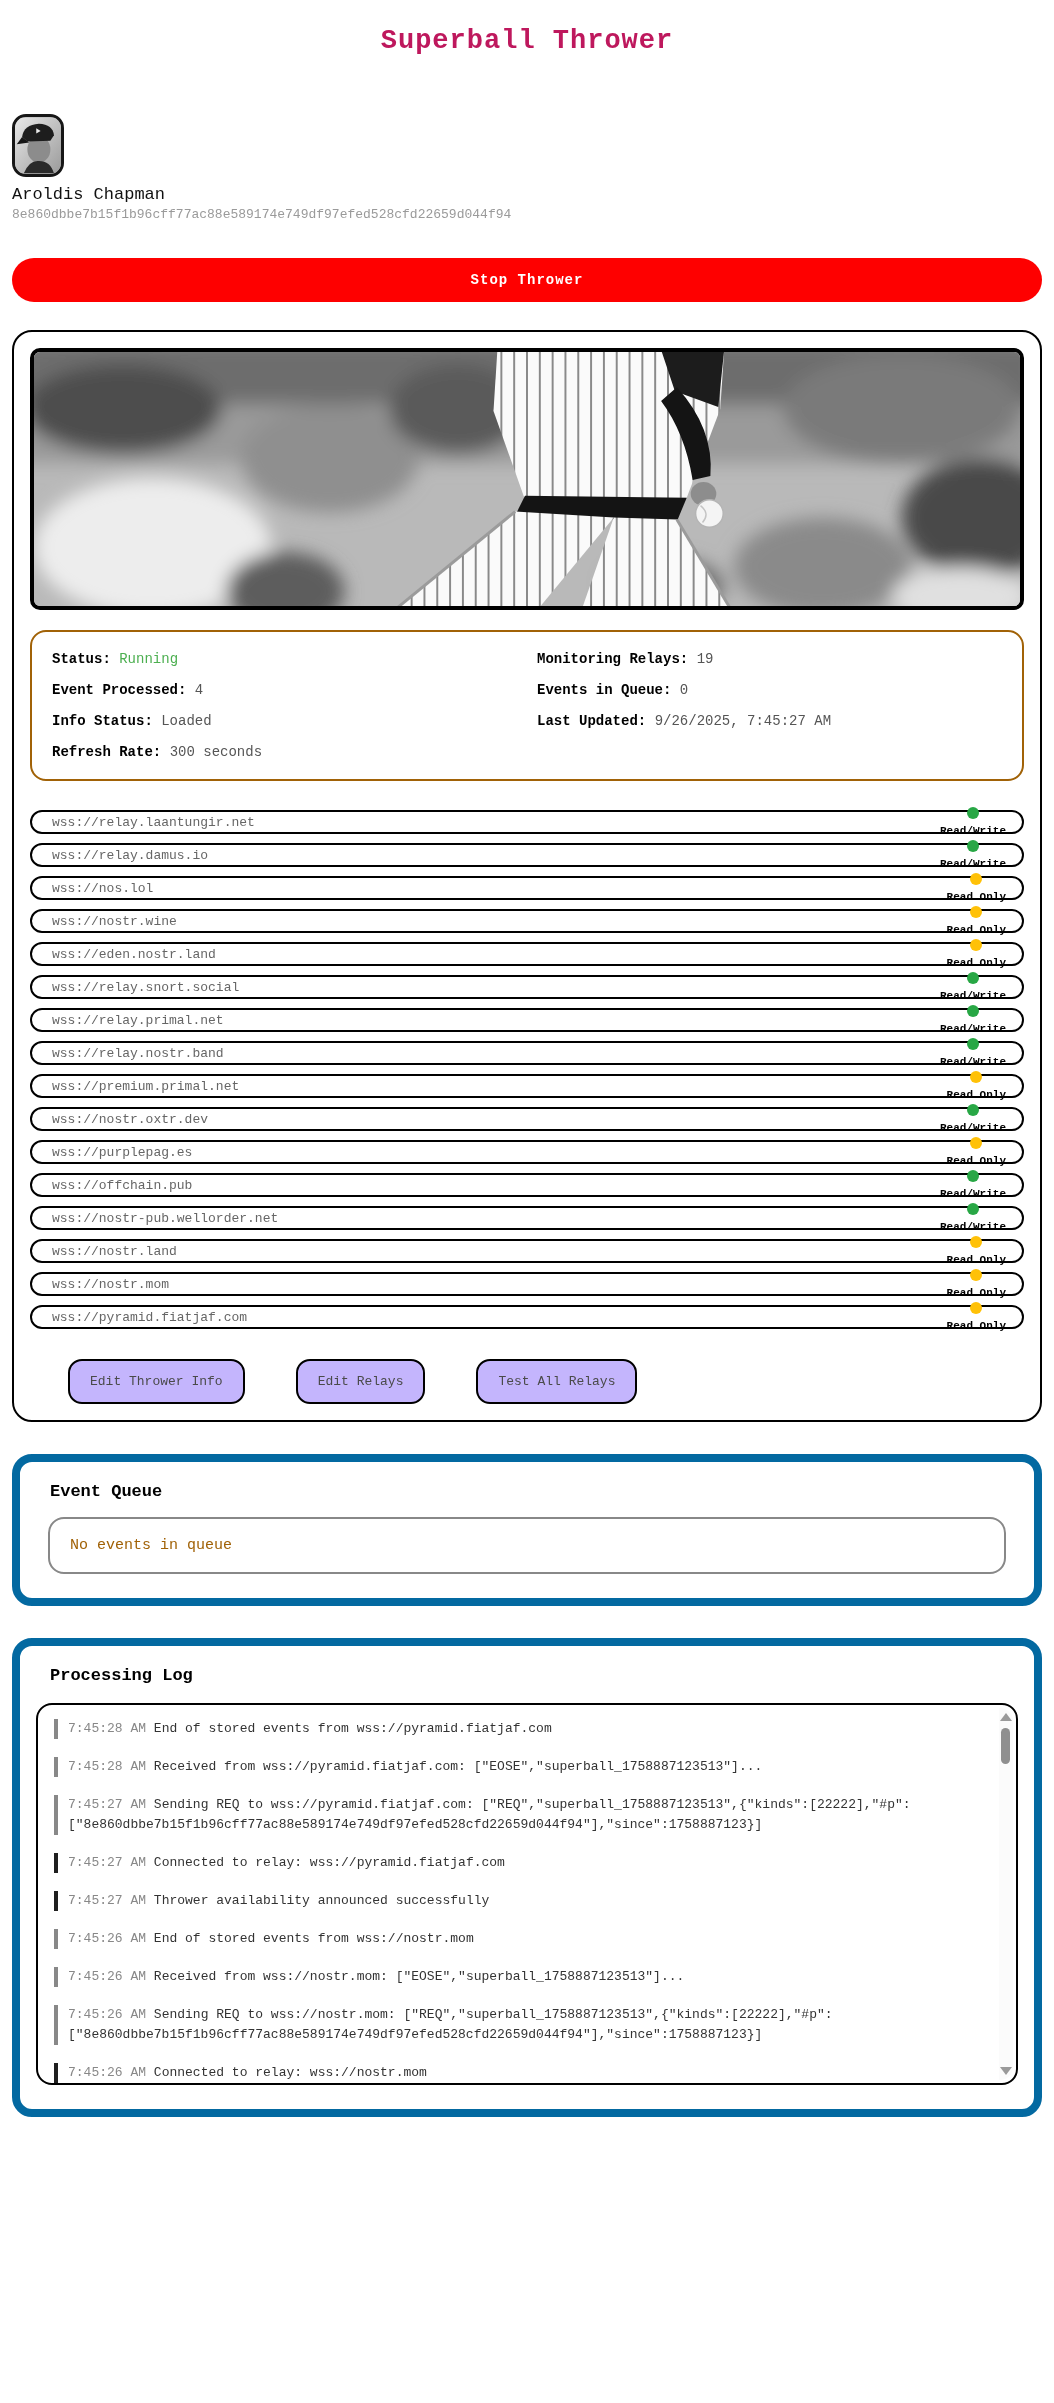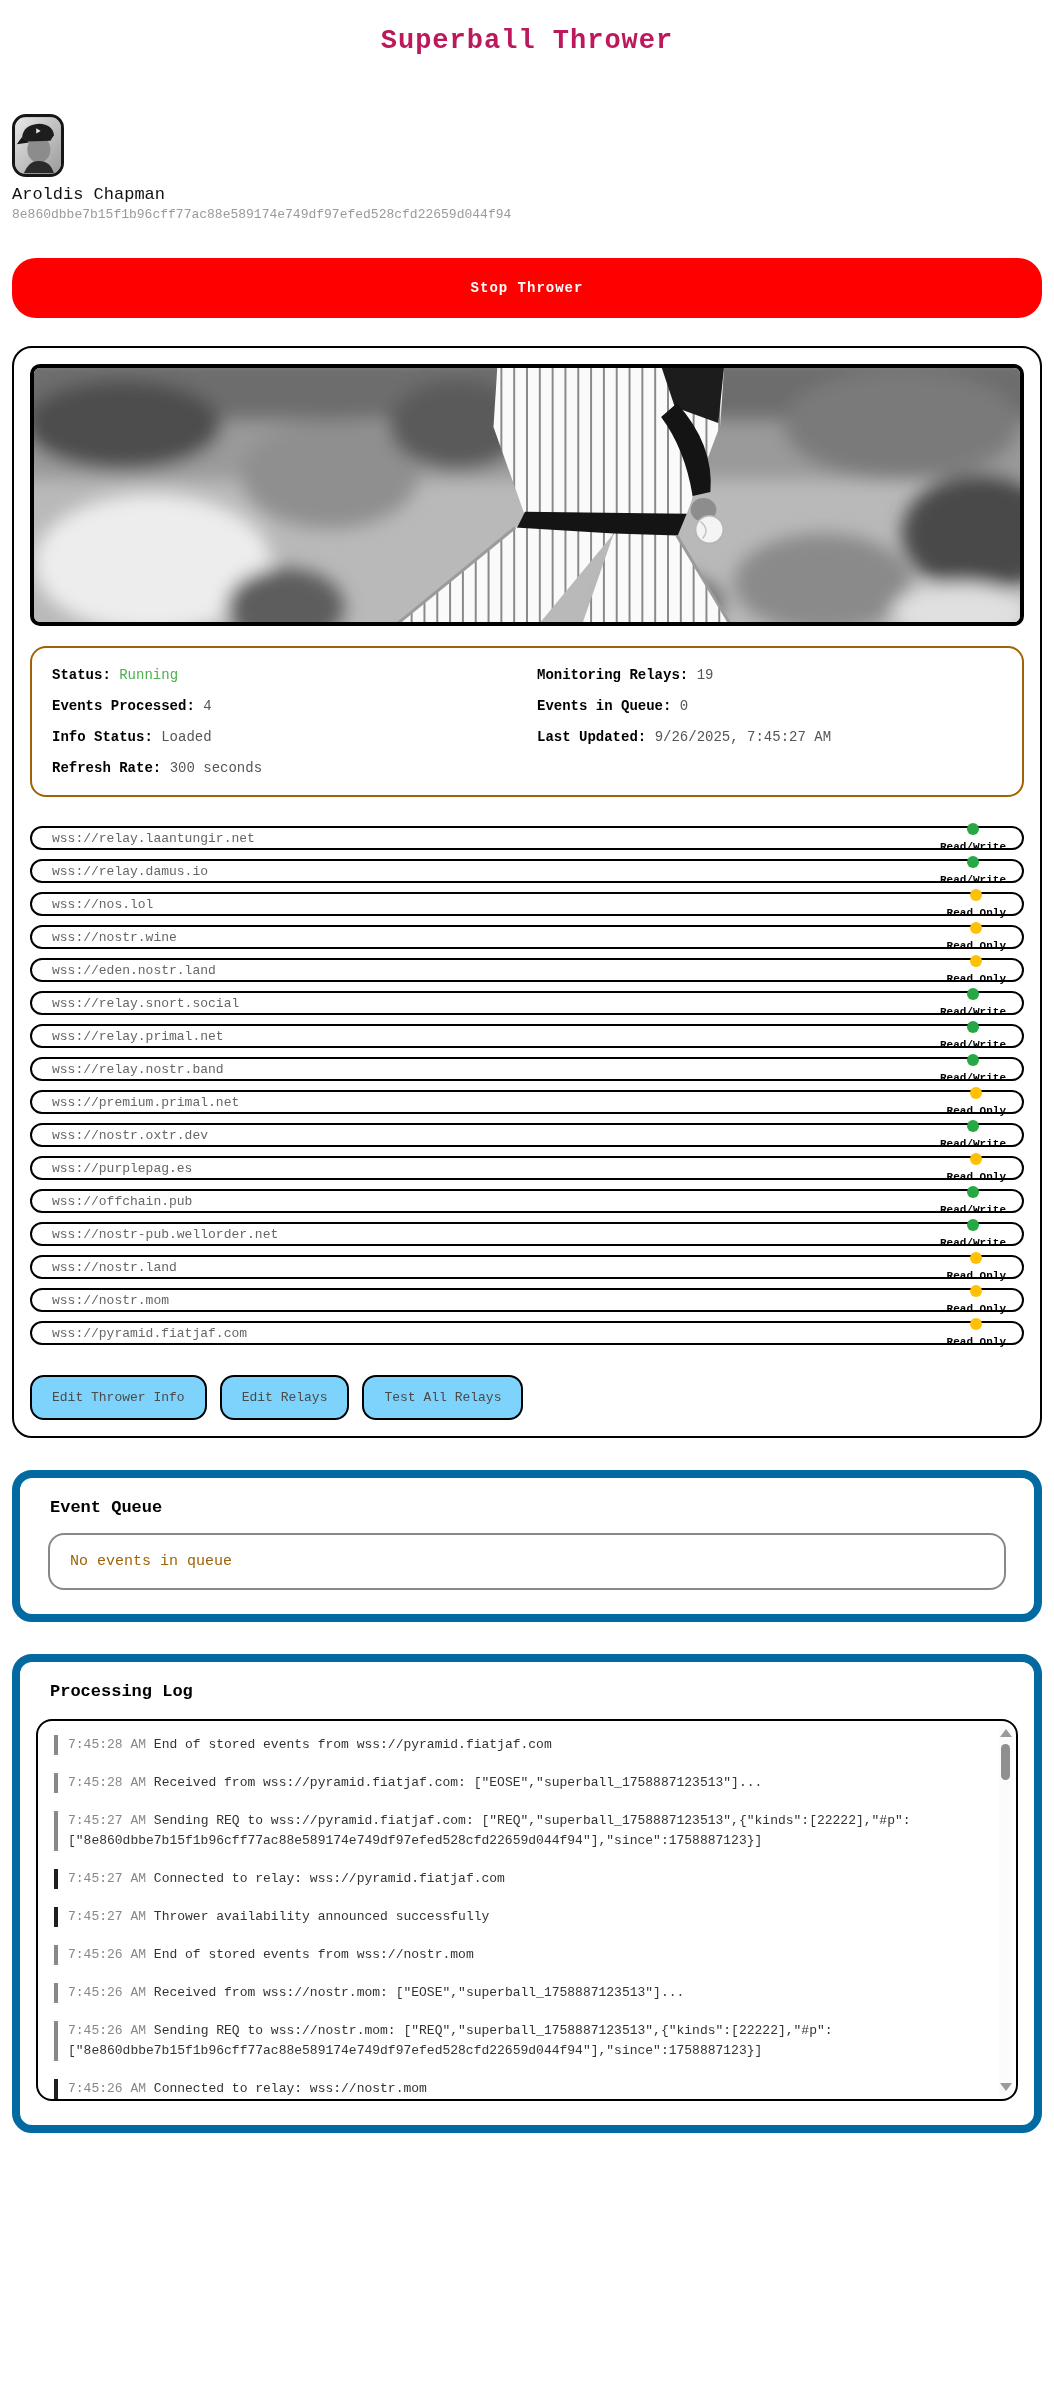--- a/index.html
+++ b/index.html
@@ -22,21 +22,21 @@
   .avatar-frame {
     width: 52px; height: 63px; border-radius: 14px; overflow: hidden;
     border: 3px solid #161616; background: #bdbdbd;
   }
   .avatar-frame svg { display: block; width: 100%; height: 100%; }
   .profile-name { margin-top: 8px; font-size: 17px; color: #111; }
   .profile-pubkey { margin-top: 3px; font-size: 13px; color: #9a9a9a; }
 
   
   .stop-btn {
-    display: block; width: 100%; height: 60px; margin: 36px 0 28px 0;
+    display: block; width: 100%; height: 44px; margin: 36px 0 28px 0;
     background: #fe0000; color: #fff; border: none; border-radius: 24px;
     font-family: inherit; font-size: 14px; font-weight: 700;
     letter-spacing: 1px; cursor: pointer;
   }
 
   
   .card {
     border: 2px solid #000; border-radius: 20px; background: #fff;
     padding: 16px; margin-bottom: 32px;
   }
@@ -68,23 +68,24 @@
     padding: 0 16px 0 20px; background: #fff;
   }
   .relay-url { font-size: 13px; color: #666; }
   .relay-badge { display: flex; align-items: center; gap: 6px; flex-direction: column; }
   .relay-dot { width: 12px; height: 12px; border-radius: 50%; flex: none; }
   .relay-access { font-size: 11px; font-weight: 700; color: #000; white-space: nowrap; }
 
   
   .actions { margin-top: 30px; display: flex; gap: 13px; }
   .action-btn {
-    border: 2px solid #000; border-radius: 14px; background: #7dd3fc;
+    border: 2px solid #000; border-radius: 14px; background: #c4b5fd;
     padding: 13px 20px; font-family: inherit; font-size: 13px; color: #4a4a4a;
     cursor: pointer;
+    margin-left: 38px;
   }
 
   
   .section-card { border: 8px solid #0369a1; border-radius: 20px; padding: 20px 16px 24px 16px; margin-bottom: 32px; }
   .section-heading { font-size: 17px; font-weight: 700; color: #000; padding-left: 14px; }
 
   .queue-box {
     margin: 16px 12px 0 12px; border: 2px solid #888; border-radius: 16px;
     padding: 18px 20px; font-size: 15px; color: #a16207;
   }
@@ -199,21 +200,21 @@
     </div>
 
     <div class="status-panel">
       <div class="status-col" id="status-left">
   <div class="status-field">
     <span class="lbl">Status: </span>
     <span class="val green">Running</span>
   </div>
 
   <div class="status-field">
-    <span class="lbl">Events Processed: </span>
+    <span class="lbl">Event Processed: </span>
     <span class="val">4</span>
   </div>
 
   <div class="status-field">
     <span class="lbl">Info Status: </span>
     <span class="val">Loaded</span>
   </div>
 
   <div class="status-field">
     <span class="lbl">Refresh Rate: </span>

